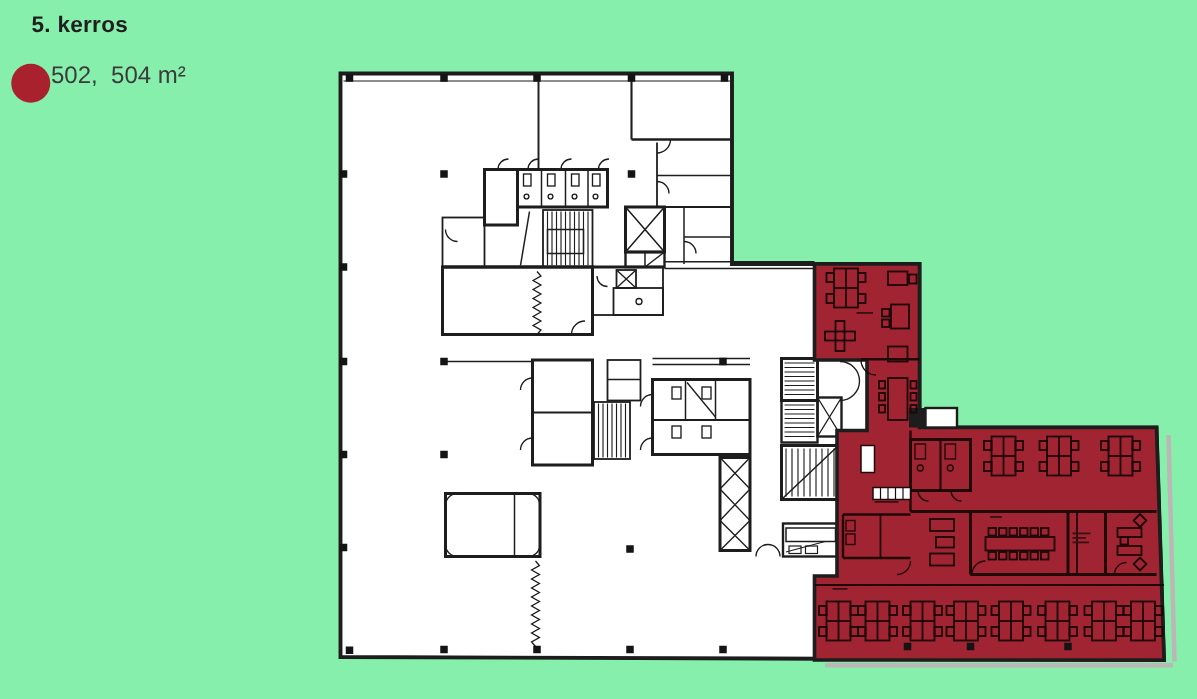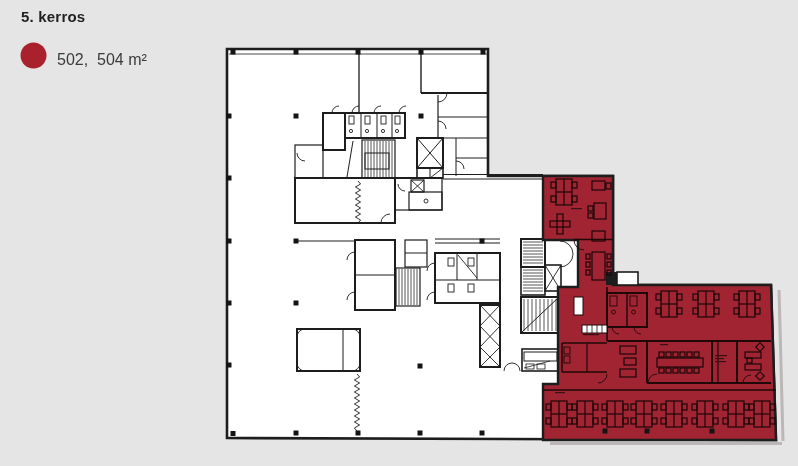--- a/index.html
+++ b/index.html
@@ -1,19 +1,19 @@
 <!DOCTYPE html>
 <html><head>
 <meta charset="utf-8">
 <style>
   html,body{margin:0;padding:0;background:#ffffff;}
   body{width:798px;height:466px;position:relative;font-family:"Liberation Sans",sans-serif;overflow:hidden;}
-  .stage{position:absolute;inset:0;background:#e5e5e5;}
+  .stage{position:absolute;inset:0;background:#86efac;}
   .page-title{position:absolute;left:21px;top:8px;font-size:15px;font-weight:bold;color:#1f1f1f;margin:0;letter-spacing:.2px;}
-  .legend{position:absolute;left:20px;top:42px;display:flex;align-items:flex-end;gap:10px;}
+  .legend{position:absolute;left:7px;top:42px;display:flex;align-items:flex-start;}
   .legend svg{display:block;}
   .legend-label{font-size:16px;color:#3b3b3b;white-space:pre;}
   .plan{position:absolute;left:0;top:0;}
 </style>
 </head>
 <body>
 
 <div class="stage">
 
   <h1 class="page-title">5. kerros</h1>

